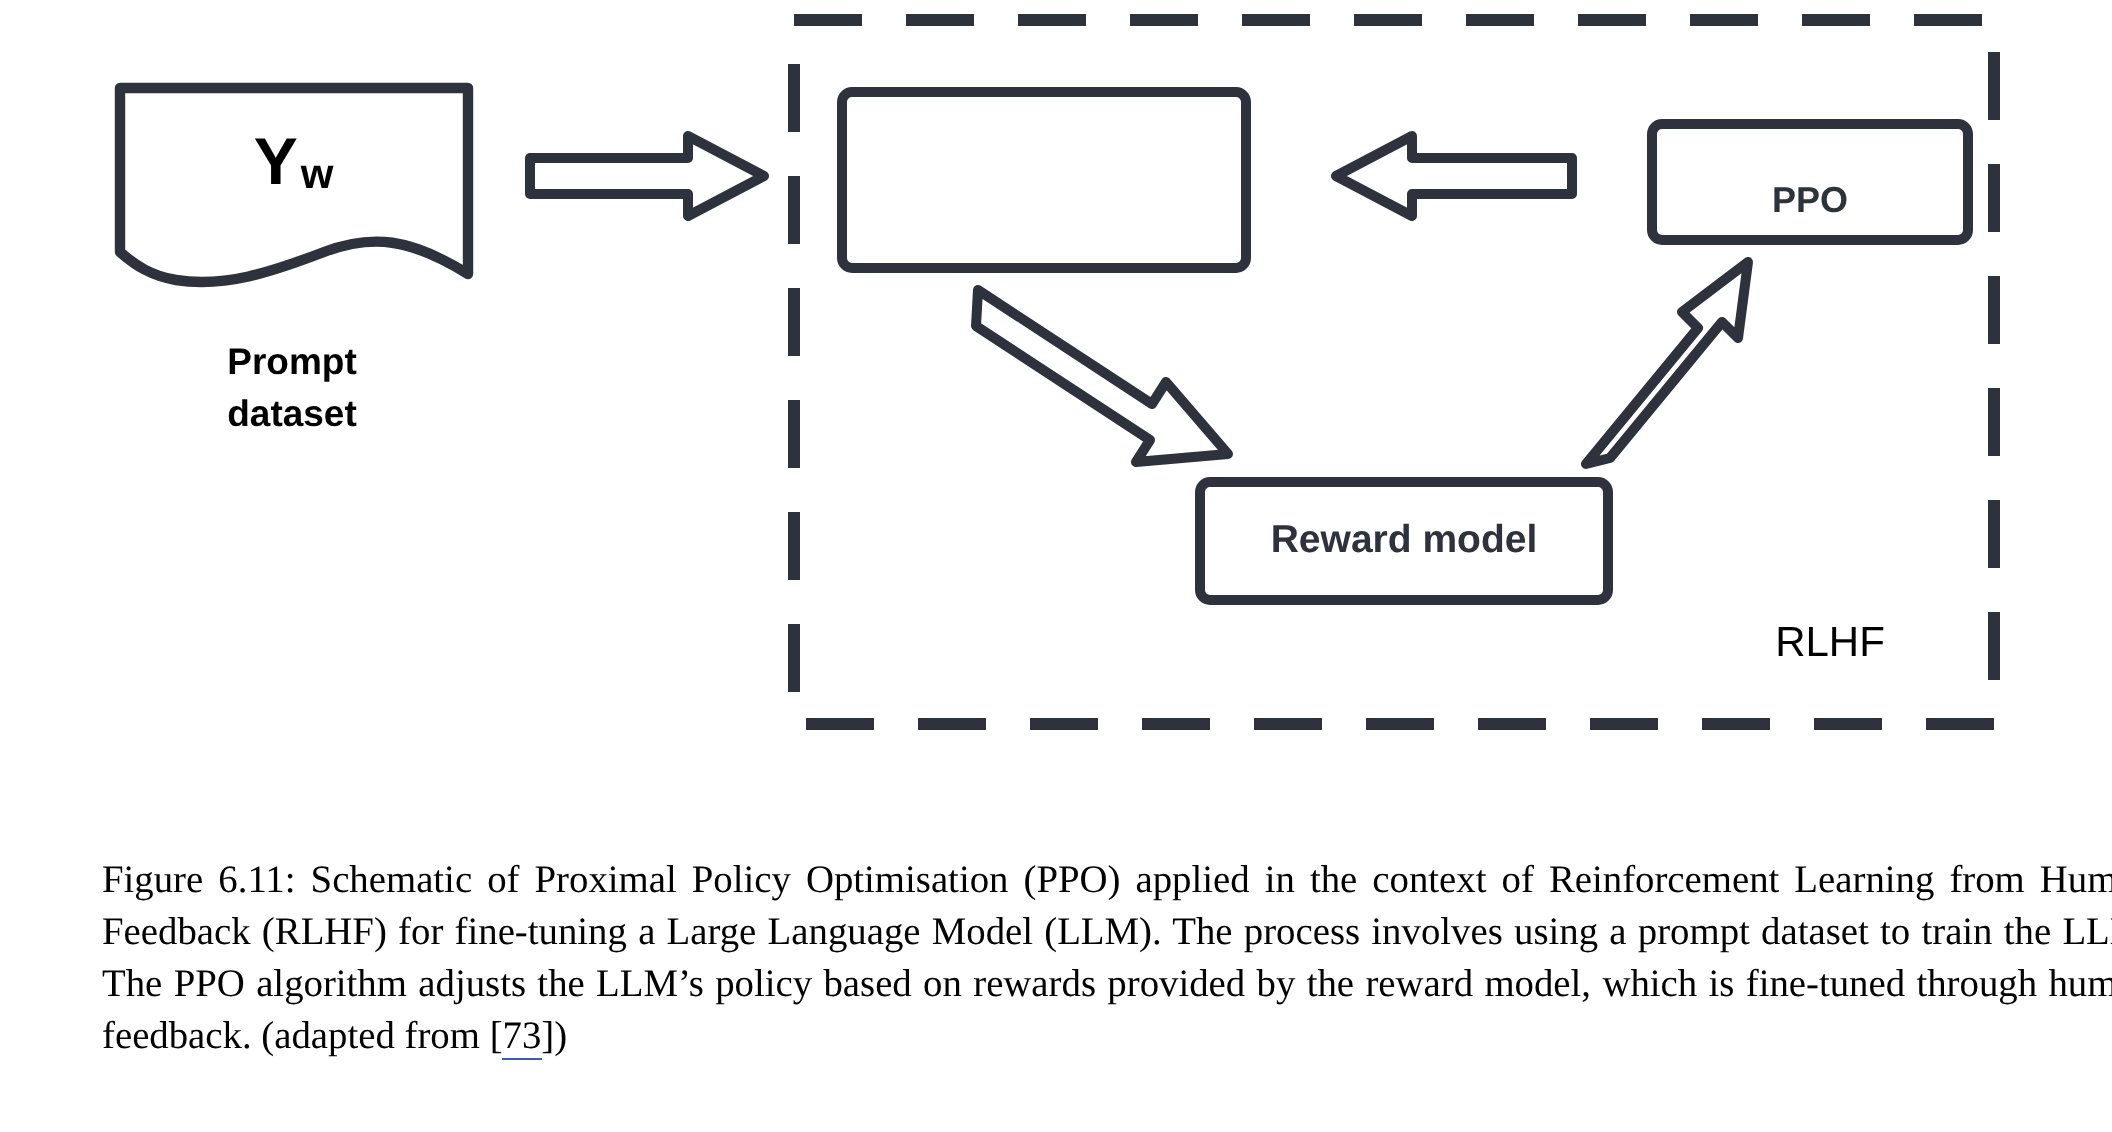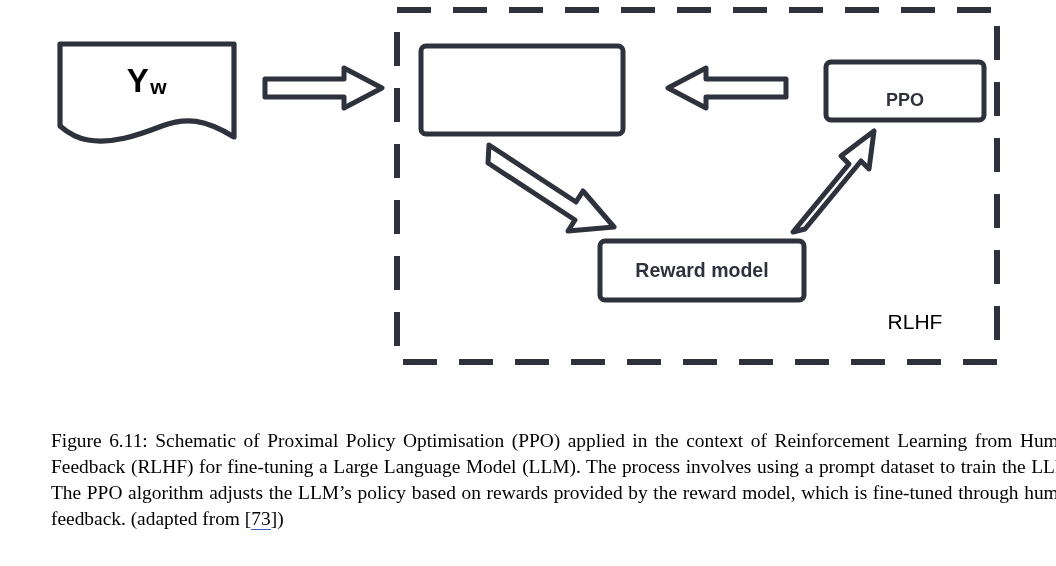--- a/index.html
+++ b/index.html
@@ -80,20 +80,22 @@
 
     <path d="M489,145 L576,202 L583,191 L614,227 L568,231 L575,220 L488,163 Z" fill="#ffffff" stroke="#2e323c" stroke-width="5" stroke-linejoin="round" stroke-linecap="round"></path>
 
     <path d="M793,232 L849,164 L841,156 L874,131 L869,169 L861,161 L805,229 Z" fill="#ffffff" stroke="#2e323c" stroke-width="5" stroke-linejoin="round" stroke-linecap="round"></path>
   </svg>
 
   <div class="node-label" id="doc-label">
     <span><span>Y</span><span class="sub">w</span></span>
   </div>
 
+  <div id="dataset-caption">Prompt
+dataset</div>
 
 
   <div class="node-label" id="ppo-label">PPO</div>
 
   <div class="node-label" id="reward-label">Reward model</div>
 
   <div id="rlhf-label">RLHF</div>
 </div>
 
 <div id="caption"><span>Figure 6.11:</span><span> Schematic of Proximal Policy Optimisation (PPO) applied in the context of Reinforcement Learning from Human Feedback (RLHF) for fine-tuning a Large Language Model (LLM). The process involves using a prompt dataset to train the LLM. The PPO algorithm adjusts the LLM’s policy based on rewards provided by the reward model, which is fine-tuned through human feedback. (adapted from </span><span>[</span><a href="#" class="ref-link">73</a><span>])</span></div>

